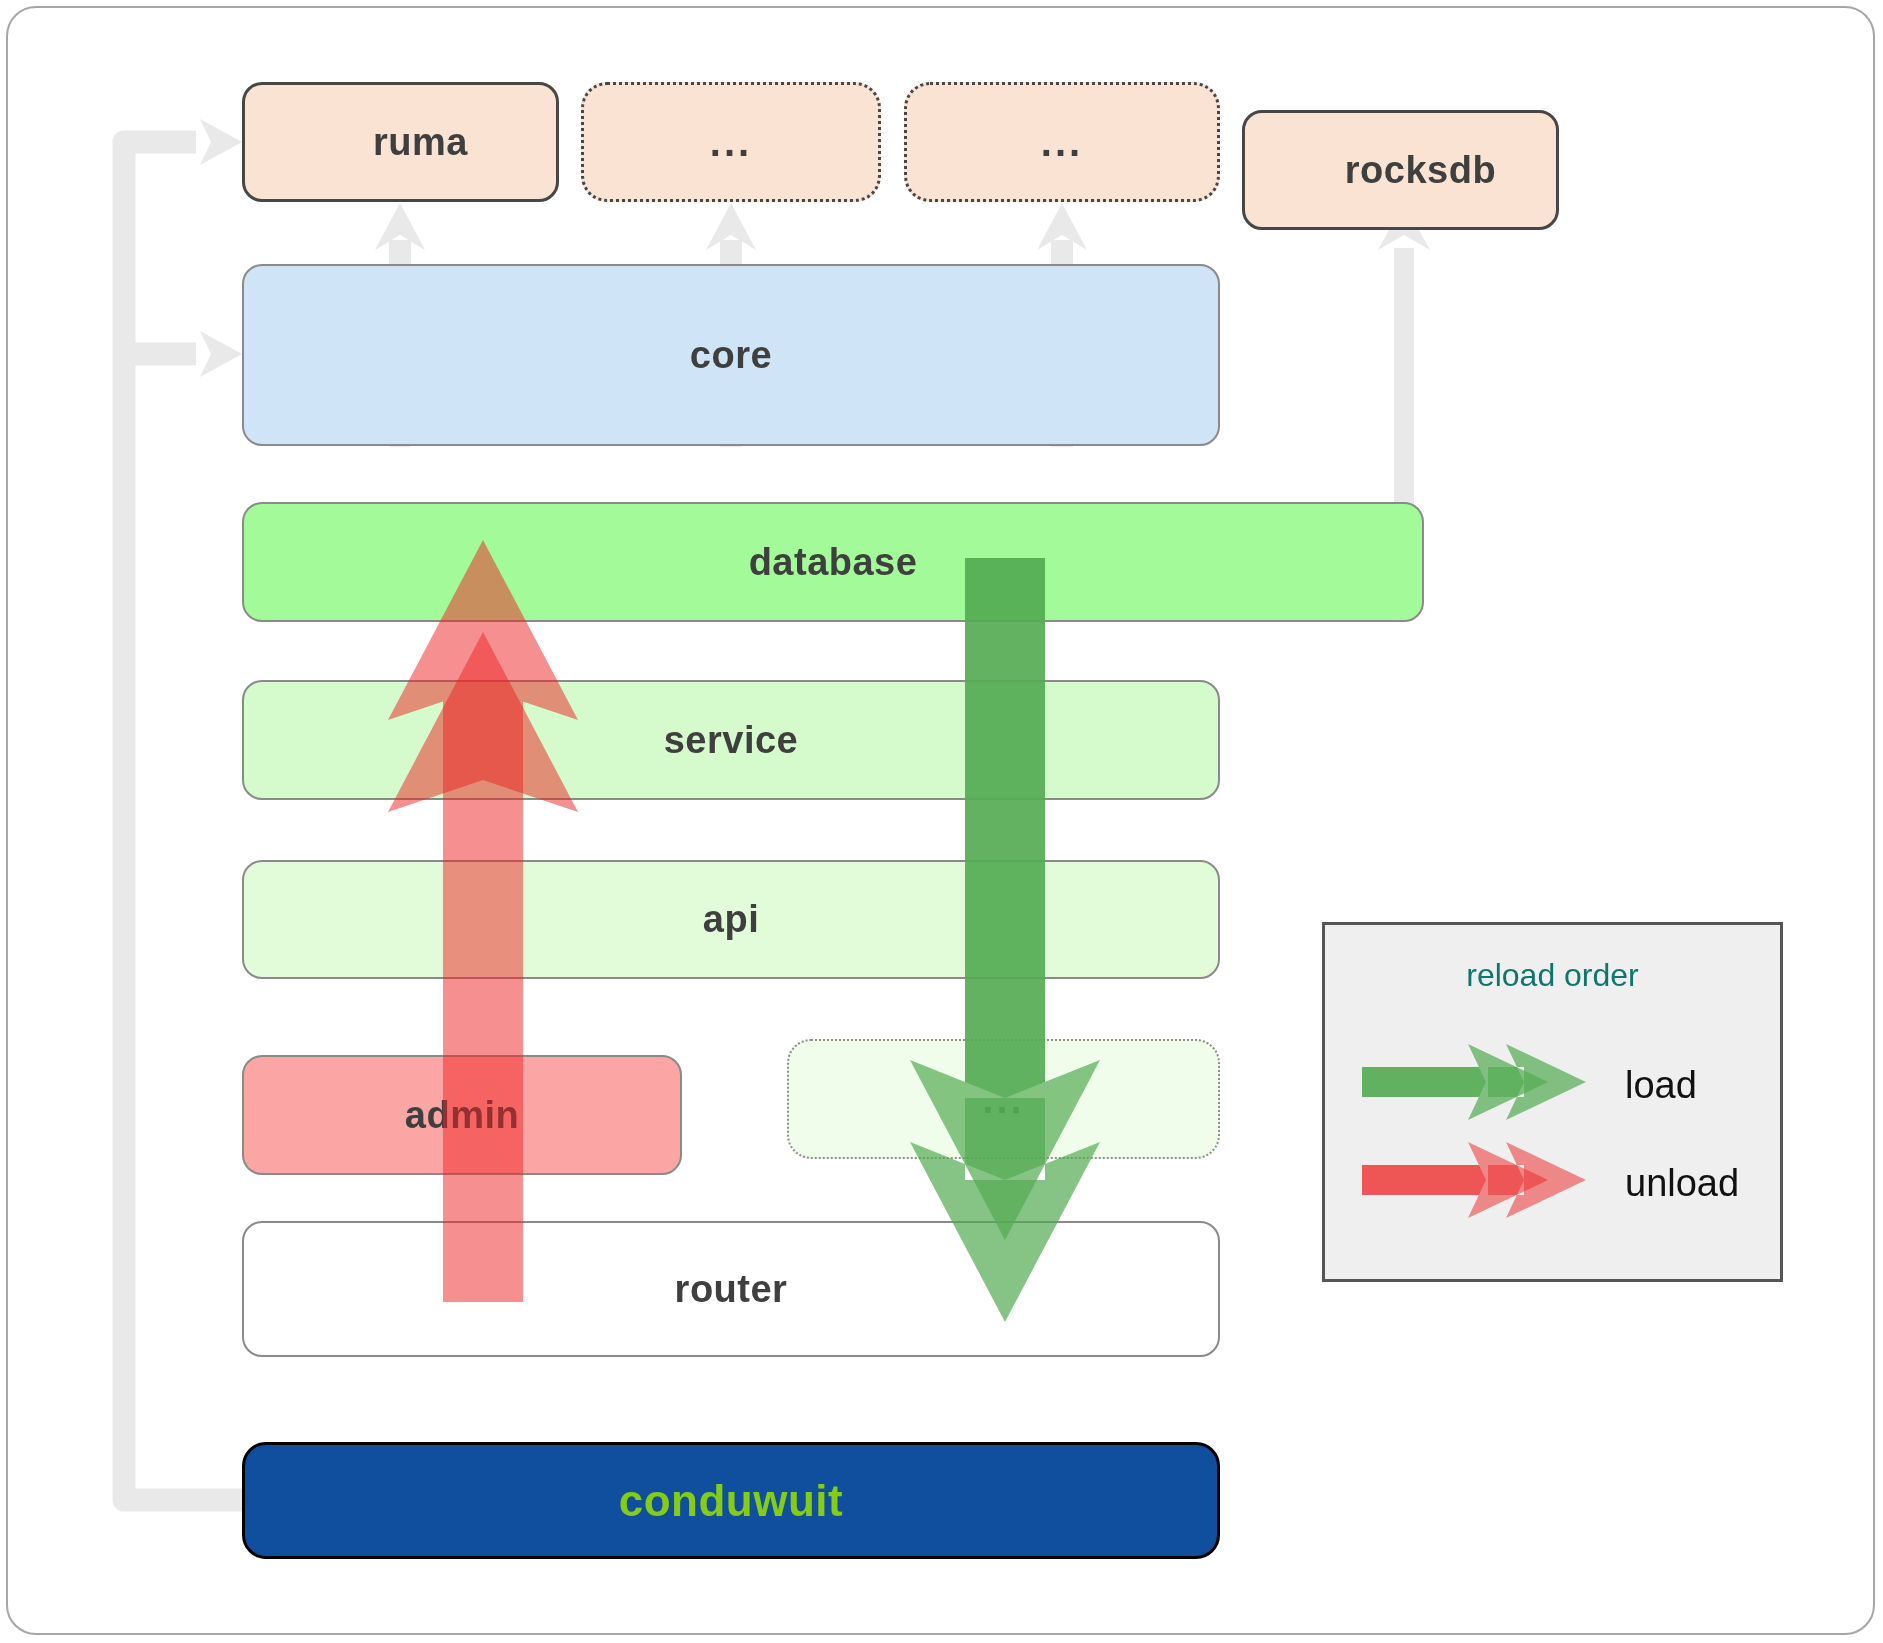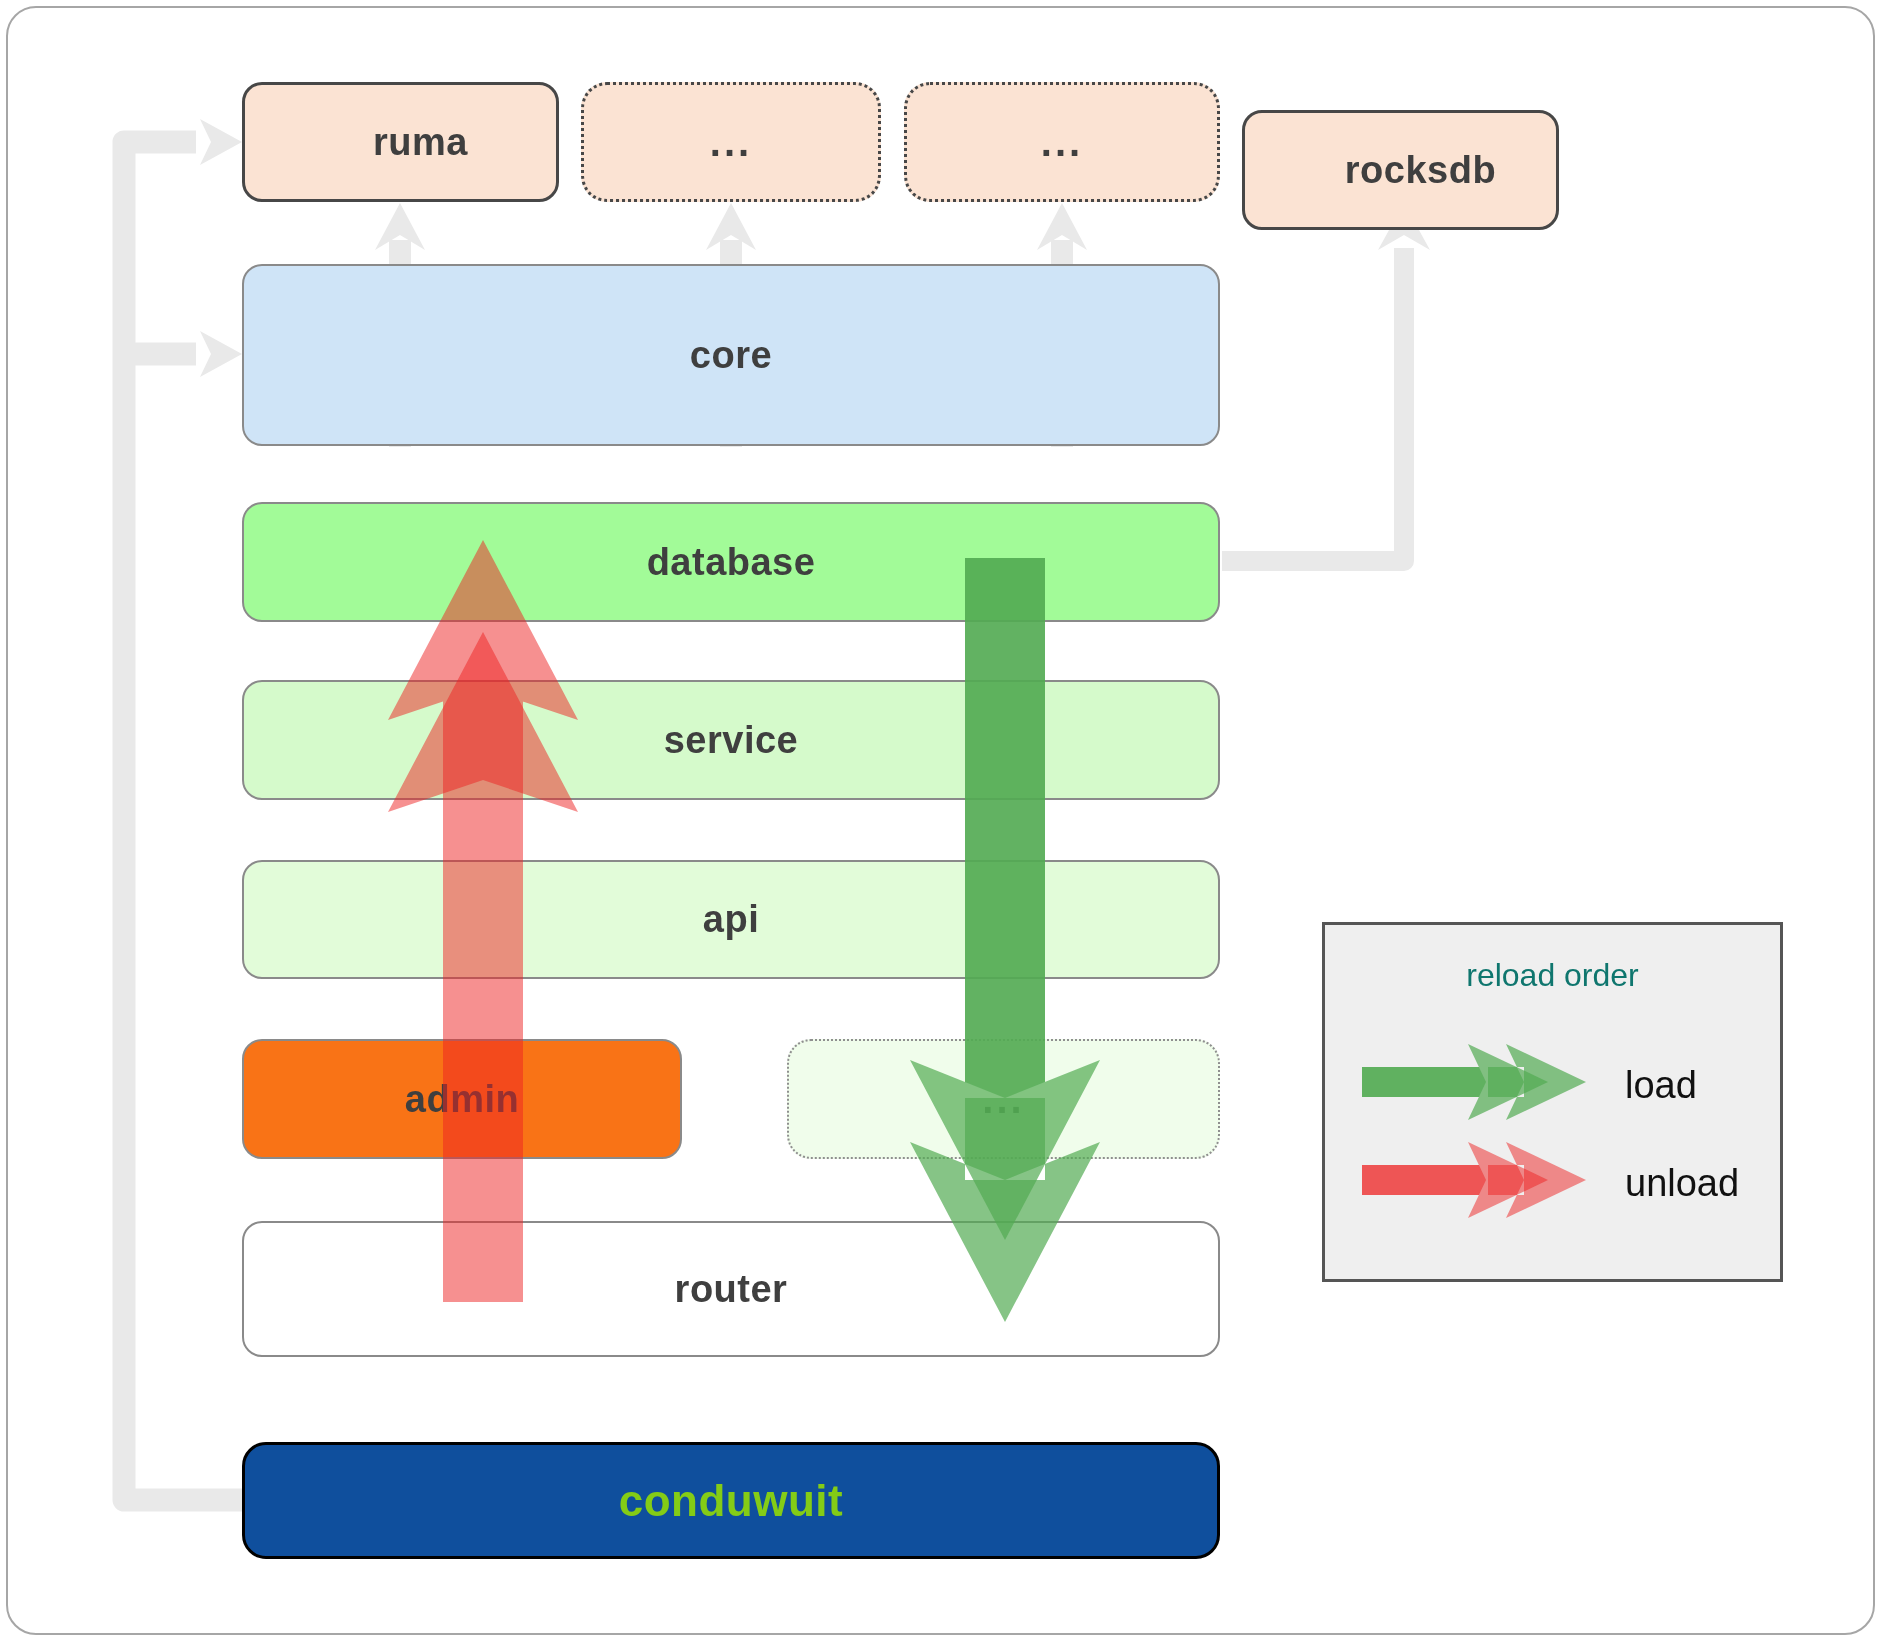--- a/index.html
+++ b/index.html
@@ -29,21 +29,21 @@
   .solid-dark{border:3px solid #474747;padding-left:40px;}
   .dotted-dark{border:3px dotted #474747;border-radius:26px;}
   .gray-border{border:2px solid #8a8a8a;}
   .dotted-gray{border:2px dotted #8f8f8f;border-radius:24px;}
   .ellipsis-label{font-weight:700;font-size:40px;letter-spacing:3px;}
   .node-ruma{left:242px;top:82px;width:317px;height:120px;}
   .node-dots1{left:581px;top:82px;width:300px;height:120px;}
   .node-dots2{left:904px;top:82px;width:316px;height:120px;}
   .node-rocksdb{left:1242px;top:82px;width:317px;height:120px;}
   .node-core{left:242px;top:264px;width:978px;height:182px;}
-  .node-database{left:242px;top:502px;width:978px;height:120px;}
+  .node-database{left:242px;top:502px;width:1182px;height:120px;}
   .node-service{left:242px;top:680px;width:978px;height:120px;}
   .node-api{left:242px;top:860px;width:978px;height:119px;}
   .node-admin{left:242px;top:1039px;width:440px;height:120px;}
   .node-dots3{left:787px;top:1039px;width:433px;height:120px;}
   .node-router{left:242px;top:1221px;width:978px;height:136px;}
   .node-conduwuit{
     left:242px;top:1442px;width:978px;height:117px;
     border:3px solid #000000;border-radius:24px;
     color:#84cc16;font-size:44px;
   }
@@ -108,21 +108,21 @@
     <div class="node gray-border node-database" style="background-color: rgb(162, 251, 152);">
         <span>database</span>
       </div>
     <div class="node gray-border node-service" style="background-color: rgb(213, 250, 203);">
         <span>service</span>
       </div>
     <div class="node gray-border node-api" style="background-color: rgb(226, 252, 217);">
         <span>api</span>
       </div>
 
-    <div class="node gray-border node-admin" style="background-color: #f97316;">
+    <div class="node gray-border node-admin" style="background-color: #fca5a5; margin-top: 16px;">
         <span>admin</span>
       </div>
     <div class="node dotted-gray node-dots3" style="background-color: rgb(240, 253, 235);">
         <span class="ellipsis-label">...</span>
       </div>
 
     <div class="node gray-border node-router" style="background-color: rgb(255, 255, 255);">
         <span>router</span>
       </div>
     <div class="node node-conduwuit" style="background-color: rgb(15, 79, 157);">

